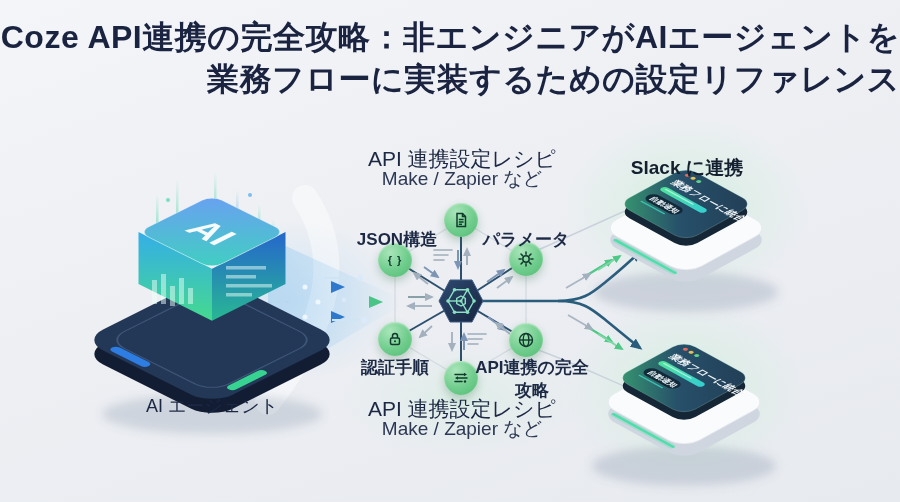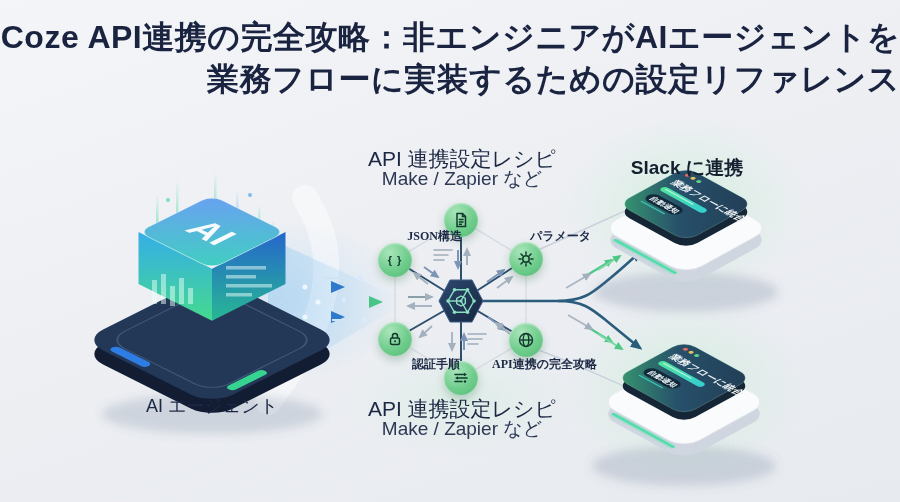--- a/index.html
+++ b/index.html
@@ -25,21 +25,21 @@
   .recipe-bottom{left:322px;top:398px;}
   .node{
     width:34px;height:34px;border-radius:50%;
     background:radial-gradient(circle at 35% 28%,#a9e5ba 0%,#6fcd8c 55%,#53ba74 100%);
     box-shadow:0 4px 9px rgba(46,110,70,.28), inset 0 1px 2px rgba(255,255,255,.5);
     display:flex;align-items:center;justify-content:center;
   }
   .node svg{display:block;}
   .node .glyph{font-size:11px;font-weight:700;color:#123a2e;letter-spacing:1px;}
   .nlabel{
-    width:130px;text-align:right;font-size:12px;font-weight:700;color:#1d2a45;font-family:Liberation Serif, serif;
+    width:130px;text-align:center;font-size:17px;font-weight:700;color:#1d2a45;
   }
   .dev-label{width:190px;text-align:center;font-size:19px;font-weight:700;color:#14202f;}
   .ai-label{left:112px;top:395px;width:200px;text-align:center;
     font-size:18px;font-weight:400;color:#1b2743;line-height:22px;}
 </style>
 </head>
 <body>
 
 <div class="stage">
 

